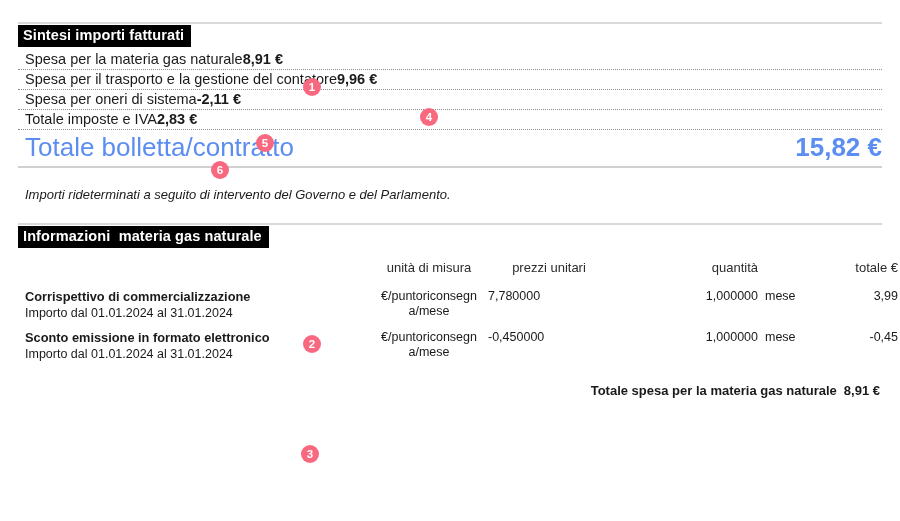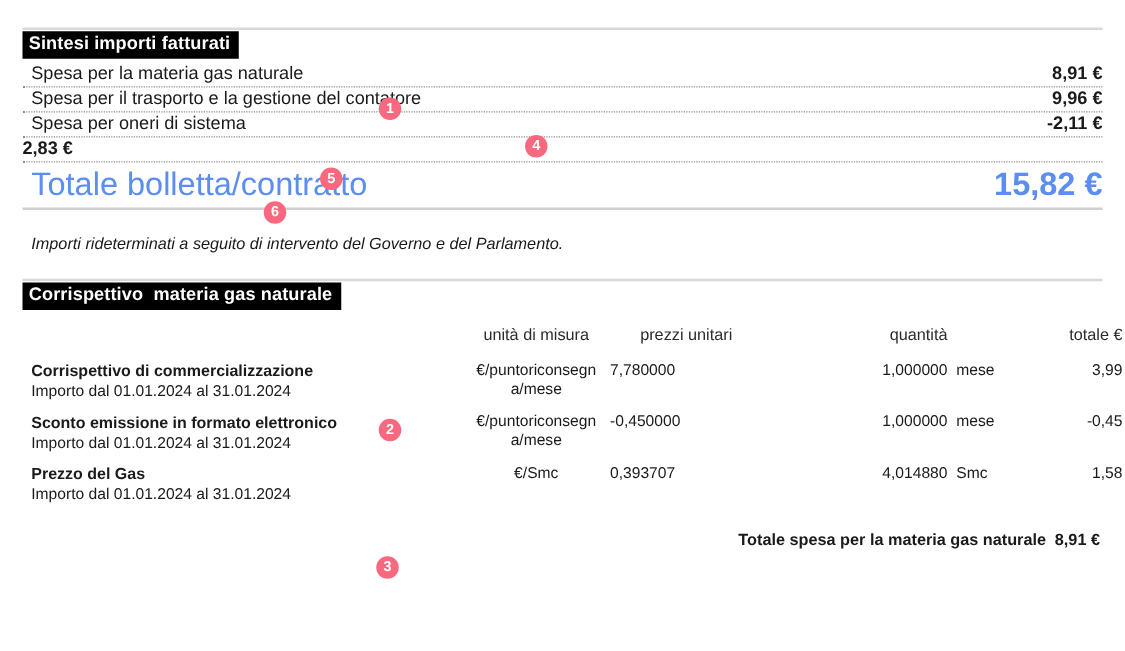--- a/index.html
+++ b/index.html
@@ -45,21 +45,21 @@
     margin-top: 1px;
   }
 
   
   .sum-rows {
     margin-top: 4px;
   }
   .sum-row {
     display: flex;
     align-items: baseline;
-    justify-content: space-between;
+    justify-content: flex-start;
     border-bottom: 1.5px dotted #8d8d8d;
     padding: 1px 0 2px 0;
     height: 20px;
     box-sizing: border-box;
     position: relative;
   }
   .sum-row .label {
     font-size: 14.5px;
     line-height: 17px;
     padding-left: 7px;
@@ -203,33 +203,34 @@
       <span class="label">Spesa per il trasporto e la gestione del contatore</span>
       <span class="amount">9,96 €</span>
     </div>
 
     <div class="sum-row">
       <span class="label">Spesa per oneri di sistema</span>
       <span class="amount">-2,11 €</span>
     </div>
 
     <div class="sum-row">
+      <span class="label">Totale imposte e IVA</span>
       <span class="amount">2,83 €</span>
     </div>
 
     <div class="total-row">
       <span class="label" style="color: rgb(91, 142, 240);">Totale bolletta/contratto</span>
       <span class="amount" style="color: rgb(91, 142, 240);">15,82 €</span>
     </div>
   </div>
 
   <div class="note">Importi rideterminati a seguito di intervento del Governo e del Parlamento.</div>
 
   <div class="section-head">
-    <span class="tag">Corrispettivo  materia gas naturale</span>
+    <span class="tag">Informazioni  materia gas naturale</span>
   </div>
 
   <table class="detail-table">
     <colgroup>
       <col class="col-desc">
         <col class="col-unit">
         <col class="col-price">
       <col class="col-qty">
         <col class="col-um">
         <col class="col-tot">
@@ -271,35 +272,20 @@
           <span class="unit-wrap">
             <span>€/puntoriconsegn</span><span class="l2">a/mese</span>
           </span>
         </td>
         <td class="col-price val">-0,450000</td>
         <td class="col-qty val">1,000000</td>
         <td class="col-um val">mese</td>
         <td class="col-tot val">-0,45</td>
       </tr>
 
-      <tr>
-        <td class="col-desc">
-          <div class="desc-title">Prezzo del Gas</div>
-          <div class="desc-sub">Importo dal 01.01.2024 al 31.01.2024</div>
-        </td>
-        <td class="col-unit">
-          <span class="unit-wrap">
-            <span>€/Smc</span><span class="l2"></span>
-          </span>
-        </td>
-        <td class="col-price val">0,393707</td>
-        <td class="col-qty val">4,014880</td>
-        <td class="col-um val">Smc</td>
-        <td class="col-tot val">1,58</td>
-      </tr>
 
     </tbody>
   </table>
 
   <div class="grand-total">
     <span>Totale spesa per la materia gas naturale</span><span class="gt-amount">8,91 €</span>
   </div>
 
   <div id="badge-layer">
       <div class="badge" style="left: 303px; top: 56px; background: rgb(248, 105, 127);">1</div>

